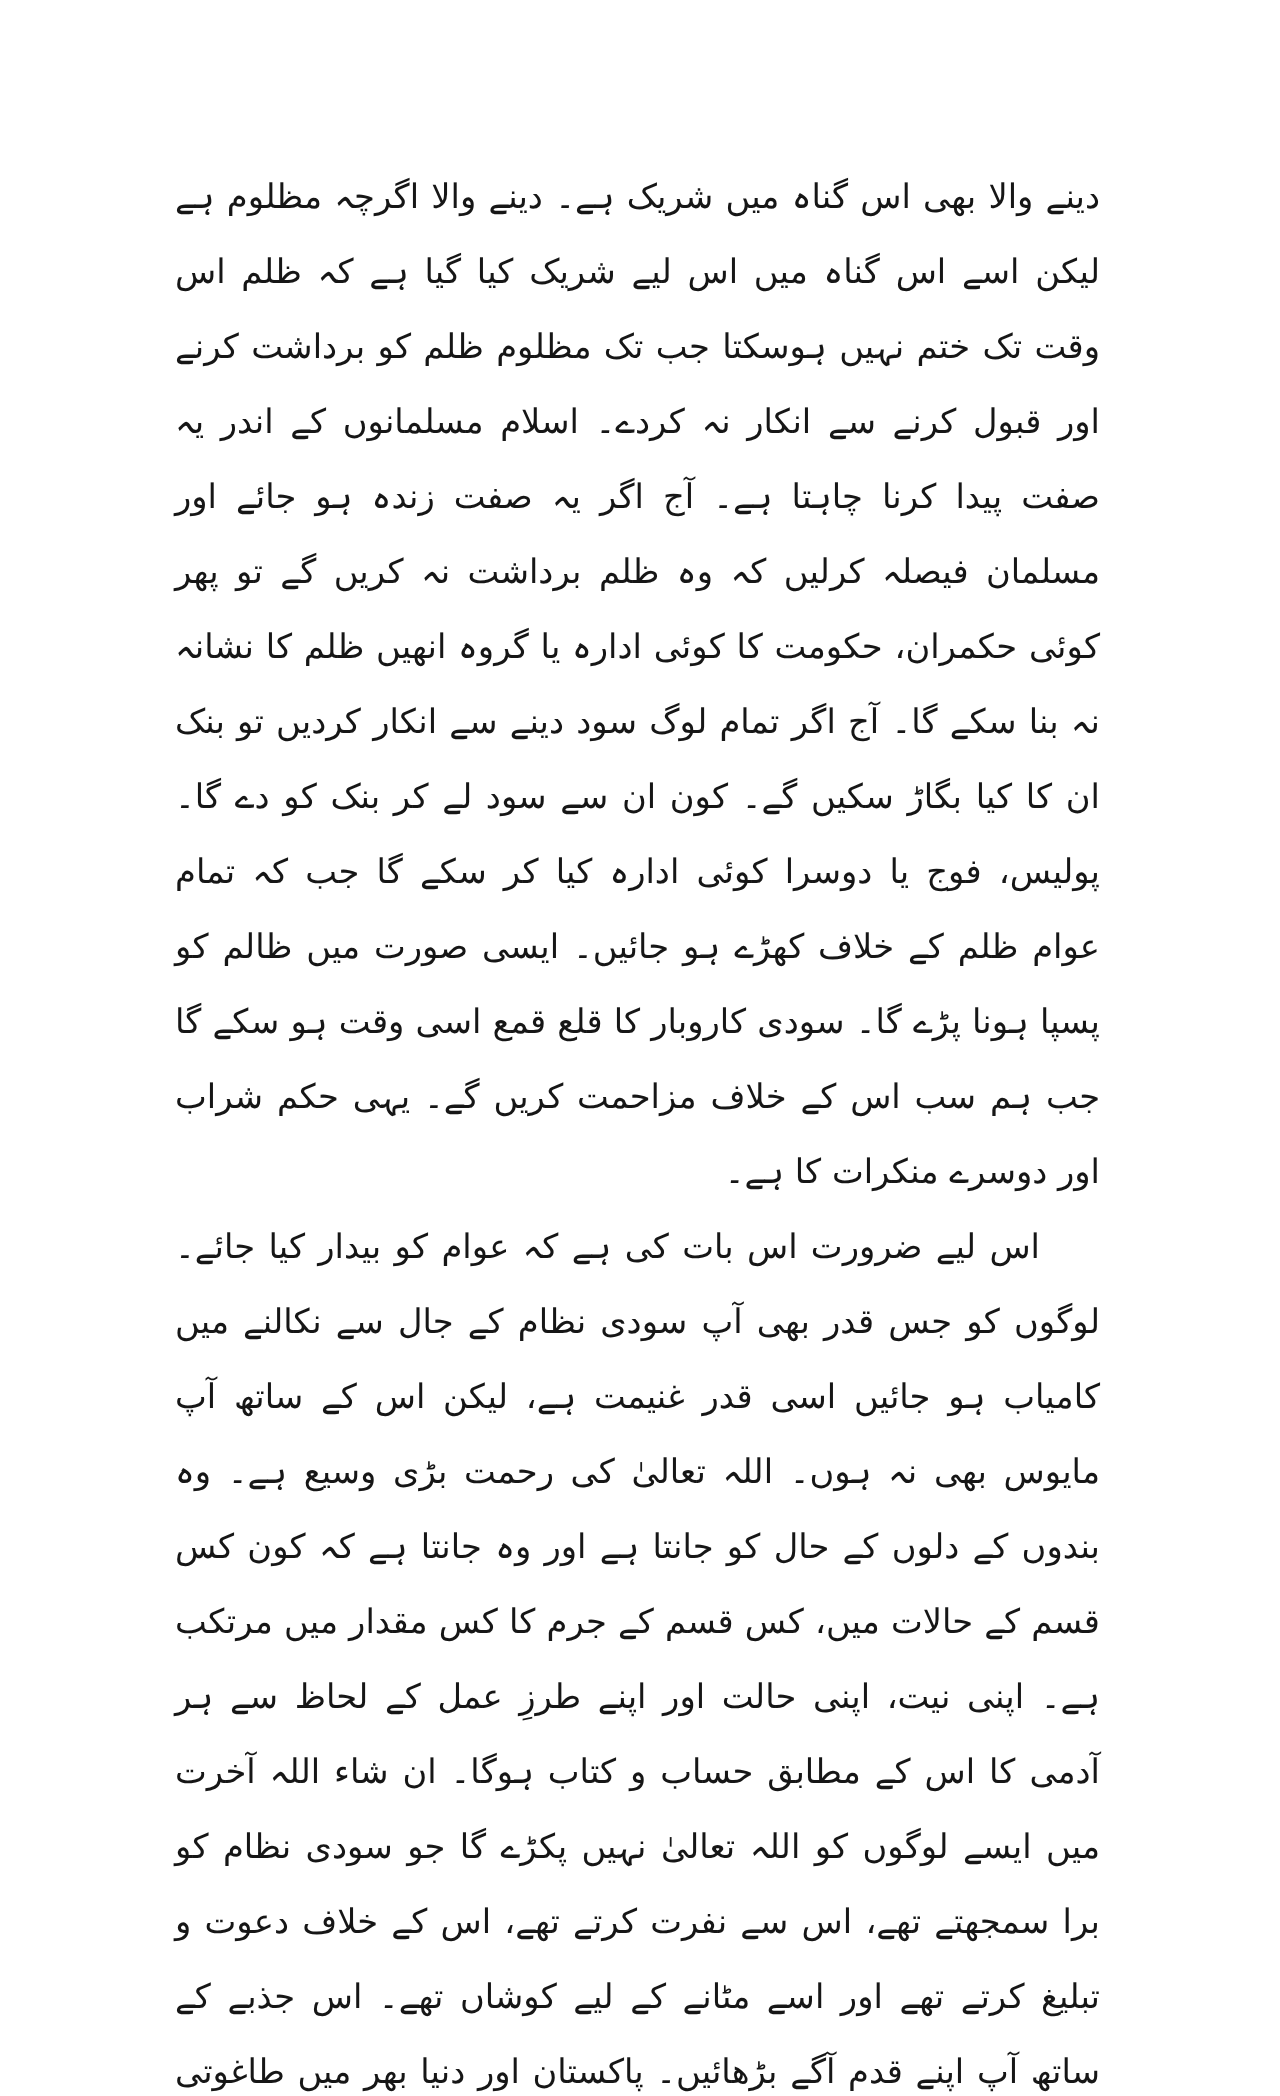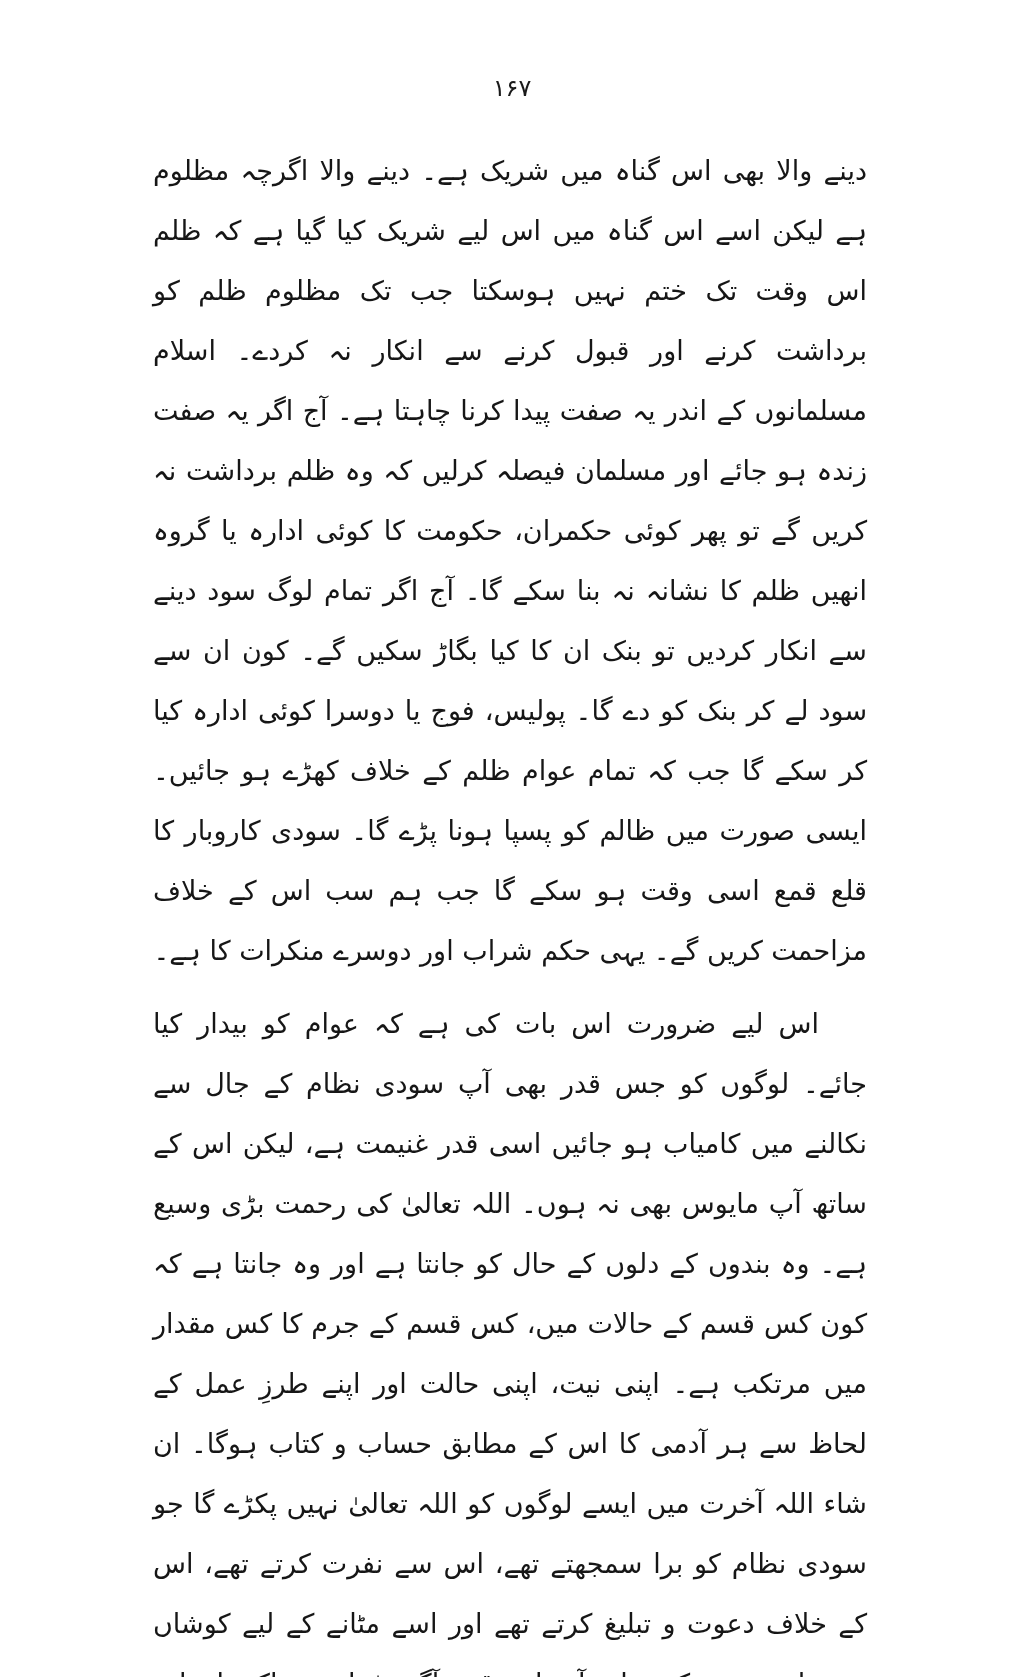--- a/index.html
+++ b/index.html
@@ -34,35 +34,34 @@
     width: 740px;
     direction: rtl;
     unicode-bidi: embed;
     text-align: justify;
     font-size: 27px;
     line-height: 60px;
     color: #161616;
     font-family: "DejaVu Sans", sans-serif;
   }
   .para {
-    margin: 13px;
+    margin: 0;
     padding: 0;
     text-align: justify;
     text-justify: inter-word;
   }
   .para.indent {
     text-indent: 48px; 
   }
   .para + .para {
     margin-top: 0;
   }
 </style>
 </head>
 <body>
 
 <div class="page">
-  <div class="page-number">۱۶۷</div>
 
   <div class="text-block">
     <p class="para">دینے والا بھی اس گناہ میں شریک ہے۔ دینے والا اگرچہ مظلوم ہے لیکن اسے اس گناہ میں اس لیے شریک کیا گیا ہے کہ ظلم اس وقت تک ختم نہیں ہوسکتا جب تک مظلوم ظلم کو برداشت کرنے اور قبول کرنے سے انکار نہ کردے۔ اسلام مسلمانوں کے اندر یہ صفت پیدا کرنا چاہتا ہے۔ آج اگر یہ صفت زندہ ہو جائے اور مسلمان فیصلہ کرلیں کہ وہ ظلم برداشت نہ کریں گے تو پھر کوئی حکمران، حکومت کا کوئی ادارہ یا گروہ انھیں ظلم کا نشانہ نہ بنا سکے گا۔ آج اگر تمام لوگ سود دینے سے انکار کردیں تو بنک ان کا کیا بگاڑ سکیں گے۔ کون ان سے سود لے کر بنک کو دے گا۔ پولیس، فوج یا دوسرا کوئی ادارہ کیا کر سکے گا جب کہ تمام عوام ظلم کے خلاف کھڑے ہو جائیں۔ ایسی صورت میں ظالم کو پسپا ہونا پڑے گا۔ سودی کاروبار کا قلع قمع اسی وقت ہو سکے گا جب ہم سب اس کے خلاف مزاحمت کریں گے۔ یہی حکم شراب اور دوسرے منکرات کا ہے۔</p>
     <p class="para indent">اس لیے ضرورت اس بات کی ہے کہ عوام کو بیدار کیا جائے۔ لوگوں کو جس قدر بھی آپ سودی نظام کے جال سے نکالنے میں کامیاب ہو جائیں اسی قدر غنیمت ہے، لیکن اس کے ساتھ آپ مایوس بھی نہ ہوں۔ اللہ تعالیٰ کی رحمت بڑی وسیع ہے۔ وہ بندوں کے دلوں کے حال کو جانتا ہے اور وہ جانتا ہے کہ کون کس قسم کے حالات میں، کس قسم کے جرم کا کس مقدار میں مرتکب ہے۔ اپنی نیت، اپنی حالت اور اپنے طرزِ عمل کے لحاظ سے ہر آدمی کا اس کے مطابق حساب و کتاب ہوگا۔ ان شاء اللہ آخرت میں ایسے لوگوں کو اللہ تعالیٰ نہیں پکڑے گا جو سودی نظام کو برا سمجھتے تھے، اس سے نفرت کرتے تھے، اس کے خلاف دعوت و تبلیغ کرتے تھے اور اسے مٹانے کے لیے کوشاں تھے۔ اس جذبے کے ساتھ آپ اپنے قدم آگے بڑھائیں۔ پاکستان اور دنیا بھر میں طاغوتی نظاموں کے خاتمے کے خلاف جو تحریک برپا ہے اس کا ہراول دستہ بنیں۔ نوجوانوں کو اس میں شامل کریں۔ ان شاء اللہ وقت آئے گا کہ اسلامی تحریک ایک طوفان بن کر باطل نظاموں کو مٹا دے گی۔ دعا ہے کہ اللہ تعالیٰ ہم سب کو استقامت عطا فرمائے اور اپنی بندگی اور رزقِ حلال کے راستے آسان کردے۔</p>
   </div>
 </div>
 
 </body></html>

